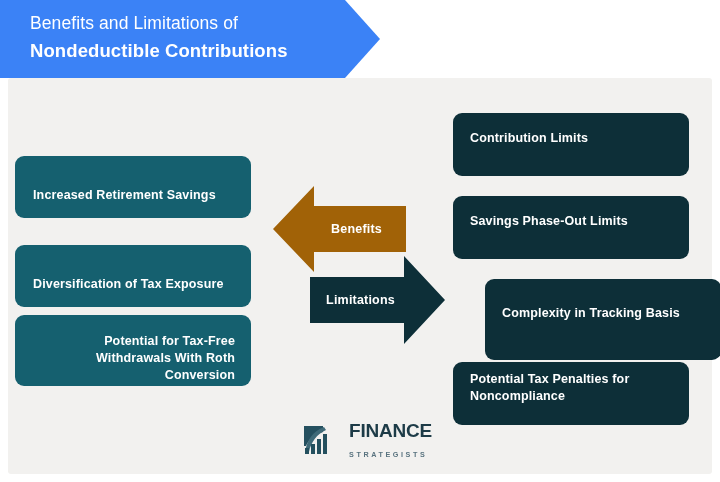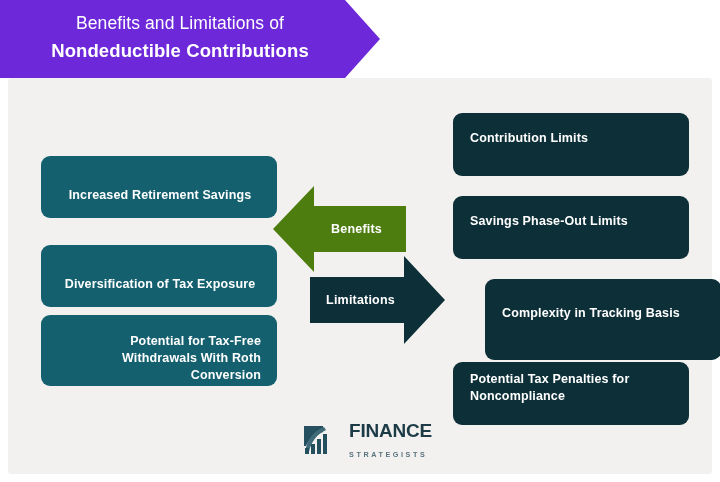--- a/index.html
+++ b/index.html
@@ -31,25 +31,24 @@
     border-radius: 3px;
   }
 
   
   .header-banner {
     position: absolute;
     left: 0px;
     top: 0px;
     width: 380px;
     height: 78px;
-    background: #6d28d9;
+    background: #3b82f6;
     -webkit-clip-path: polygon(0 0, 345px 0, 380px 39px, 345px 78px, 0 78px);
     clip-path: polygon(0 0, 345px 0, 380px 39px, 345px 78px, 0 78px);
     z-index: 6;
-    text-align: center;
   }
   .header-text {
     position: absolute;
     left: 30px;
     top: 11px;
     width: 300px;
     color: #ffffff;
   }
   .header-line1 {
     font-size: 17.5px;
@@ -76,24 +75,24 @@
     font-weight: bold;
     letter-spacing: 0.15px;
     line-height: 17px;
     display: flex;
     align-items: center;
     box-sizing: border-box;
     z-index: 3;
   }
   .pill.left {
     background: #15606f;
-    justify-content: center;
+    justify-content: flex-start;
     text-align: right;
     padding: 16px 16px 0 18px;
-    left: 41px;
+    left: 15px;
     width: 236px;
   }
   .pill.right {
     background: #0d2f38;
     justify-content: flex-start;
     text-align: left;
     padding: 0 16px 12px 17px;
     left: 453px;
     width: 236px;
   }
@@ -119,21 +118,21 @@
     display: flex;
     align-items: center;
     box-sizing: border-box;
     z-index: 4;
   }
   .arrow-left {
     left: 273px;
     top: 186px;
     width: 133px;
     height: 86px;
-    background: #4d7c0f;
+    background: #a16207;
     -webkit-clip-path: polygon(0 43px, 41px 0, 41px 20px, 133px 20px, 133px 66px, 41px 66px, 41px 86px);
     clip-path: polygon(0 43px, 41px 0, 41px 20px, 133px 20px, 133px 66px, 41px 66px, 41px 86px);
     justify-content: center;
     padding-left: 34px;
   }
   .arrow-right {
     left: 310px;
     top: 256px;
     width: 135px;
     height: 88px;

